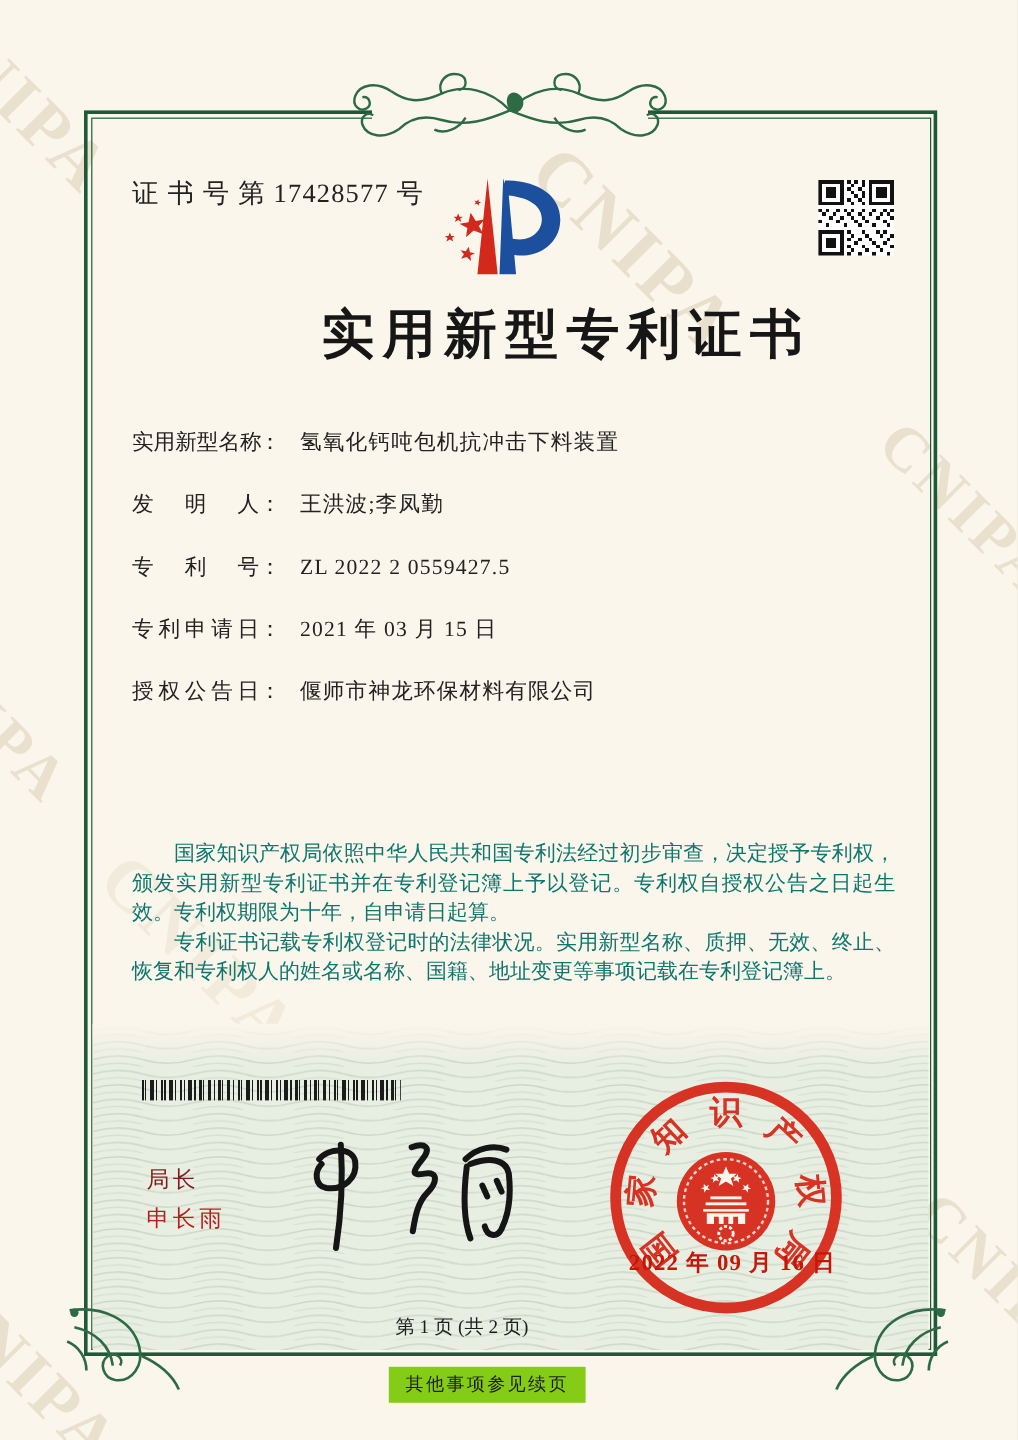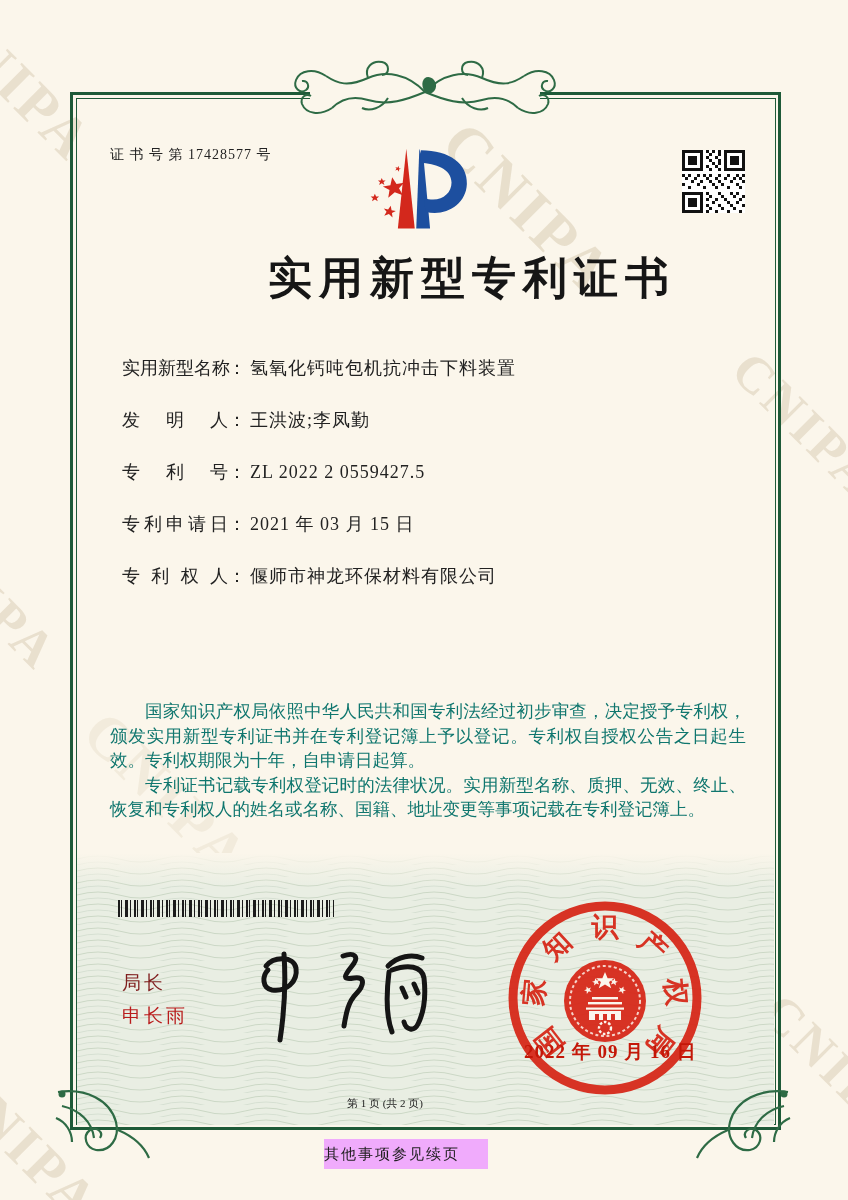--- a/index.html
+++ b/index.html
@@ -26,32 +26,32 @@
   .frame{
     position:absolute;left:70px;top:92px;width:711px;height:1038px;
     box-sizing:border-box;border:3.5px solid #1e5a38;
   }
   .frame-inner{position:absolute;inset:2.5px;border:1.5px solid #1e5a38;}
   
   .guilloche-wrap{position:absolute;left:77px;top:853px;width:697px;height:272px;overflow:hidden;}
   .guilloche-fade{position:absolute;left:0;top:0;width:100%;height:34px;
     background:linear-gradient(#fbf6eb,rgba(251,246,235,0));}
   
-  .cert-no{position:absolute;left:110px;top:146px;font-size:14px;letter-spacing:1px;}
+  .cert-no{position:absolute;left:110px;top:146px;font-size:22px;letter-spacing:1px;}
   .logo{position:absolute;left:358px;top:144px;}
   .qr{position:absolute;left:682px;top:150px;}
   .title{
     position:absolute;left:0;top:249px;width:100%;text-align:center;
     font-size:44px;font-weight:bold;letter-spacing:7px;color:#161616;padding-left:48px;
   }
   
   .row{position:absolute;left:110px;font-size:18px;white-space:nowrap;height:26px;}
-  .flabel{display:inline-block;width:106px;text-align:justify;text-align-last:justify;vertical-align:bottom;margin-left:12px;}
+  .flabel{display:inline-block;width:106px;text-align:justify;text-align-last:justify;vertical-align:bottom;}
   .colon{display:inline-block;}
-  .fvalue{margin-left:4px;letter-spacing:1px;text-align:center;}
+  .fvalue{margin-left:16px;letter-spacing:1px;text-align:center;}
   .row1{top:356px;} .row2{top:408px;} .row3{top:460px;}
   .row4{top:512px;} .row5{top:564px;} .row6{top:616px;} .row7{top:668px;}
   .pair2{margin-left:46px;}
   
   .paras{position:absolute;left:110px;top:699px;width:636px;font-size:17.5px;
     line-height:24.5px;text-align:justify;color:#0f766e;}
   .paras p{margin:0;text-indent:2em;}
   
   .barcode{position:absolute;left:118px;top:900px;width:216px;height:17px;
     background:repeating-linear-gradient(90deg,
@@ -61,23 +61,23 @@
       #1b1b1b 12px 13px,transparent 13px 16px);}
   
   .director-title{position:absolute;left:122px;top:970px;font-size:19px;letter-spacing:3px;color:#7f1d1d;}
   .director-name{position:absolute;left:122px;top:1003px;font-size:19px;letter-spacing:3px;color:#b91c1c;}
   .signature{position:absolute;left:246px;top:936px;}
   
   .seal{position:absolute;left:504px;top:897px;opacity:.95;}
   .seal-date{position:absolute;left:524px;top:1039px;font-size:19px;color:#c41708;
     letter-spacing:1px;font-weight:bold;white-space:nowrap;}
   
-  .page-info{position:absolute;left:305px;top:1096px;width:160px;text-align:center;font-size:11px;color:#1d1d1d;}
-  .cont-box{position:absolute;left:324px;top:1139px;width:164px;height:30px;background:#f0abfc;
-    line-height:30px;font-size:15px;letter-spacing:2px;color:#1d1d1d;}
+  .page-info{position:absolute;left:305px;top:1096px;width:160px;text-align:center;font-size:16px;color:#1d1d1d;}
+  .cont-box{position:absolute;left:324px;top:1139px;width:164px;height:30px;background:#84cc16;
+    text-align:center;line-height:30px;font-size:15px;letter-spacing:2px;color:#1d1d1d;}
   
   .ornament-top{position:absolute;left:268px;top:54px;}
   .corner-bl{position:absolute;left:52px;top:1084px;}
   .corner-br{position:absolute;left:694px;top:1084px;transform:scaleX(-1);}
 </style>
 </head>
 <body>
 
 <div class="page">
 
@@ -183,21 +183,21 @@
   <div class="row row2">
     <span class="flabel">发明人</span><span class="colon">：</span><span class="fvalue">王洪波;李凤勤</span>
   </div>
   <div class="row row3">
     <span class="flabel">专利号</span><span class="colon">：</span><span class="fvalue">ZL 2022 2 0559427.5</span>
   </div>
   <div class="row row4">
     <span class="flabel">专利申请日</span><span class="colon">：</span><span class="fvalue">2021 年 03 月 15 日</span>
   </div>
   <div class="row row5">
-    <span class="flabel">专利权人</span><span class="colon">：</span><span class="fvalue">偃师市神龙环保材料有限公司</span>
+    <span class="flabel">授权公告日</span><span class="colon">：</span><span class="fvalue">偃师市神龙环保材料有限公司</span>
   </div>
 
   <div class="paras">
     <p>国家知识产权局依照中华人民共和国专利法经过初步审查，决定授予专利权，颁发实用新型专利证书并在专利登记簿上予以登记。专利权自授权公告之日起生效。专利权期限为十年，自申请日起算。</p>
     <p>专利证书记载专利权登记时的法律状况。实用新型名称、质押、无效、终止、恢复和专利权人的姓名或名称、国籍、地址变更等事项记载在专利登记簿上。</p>
   </div>
 
   <div class="barcode"></div>
 
   <div class="director-title">局长</div>

